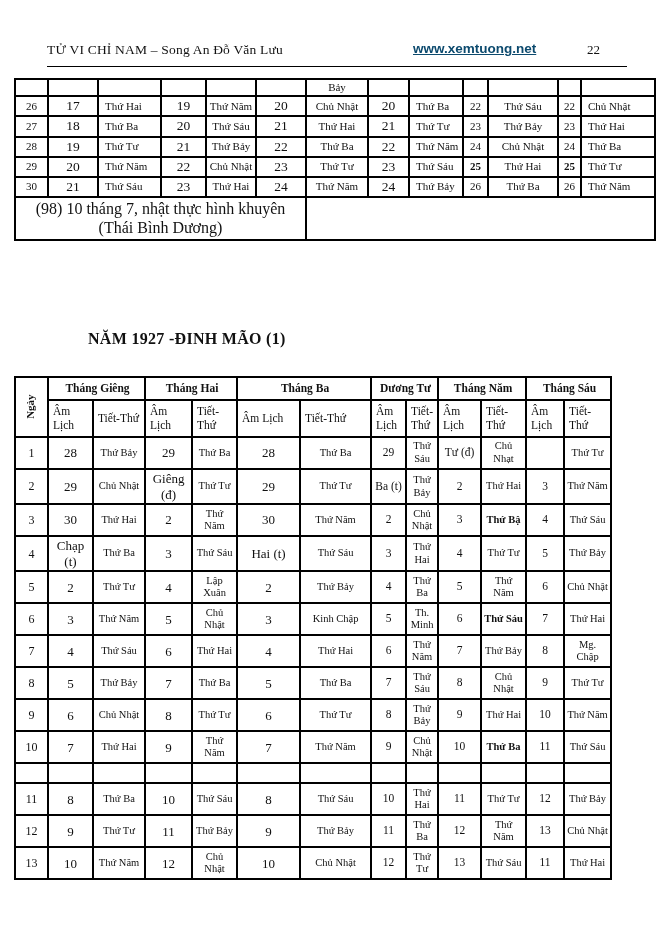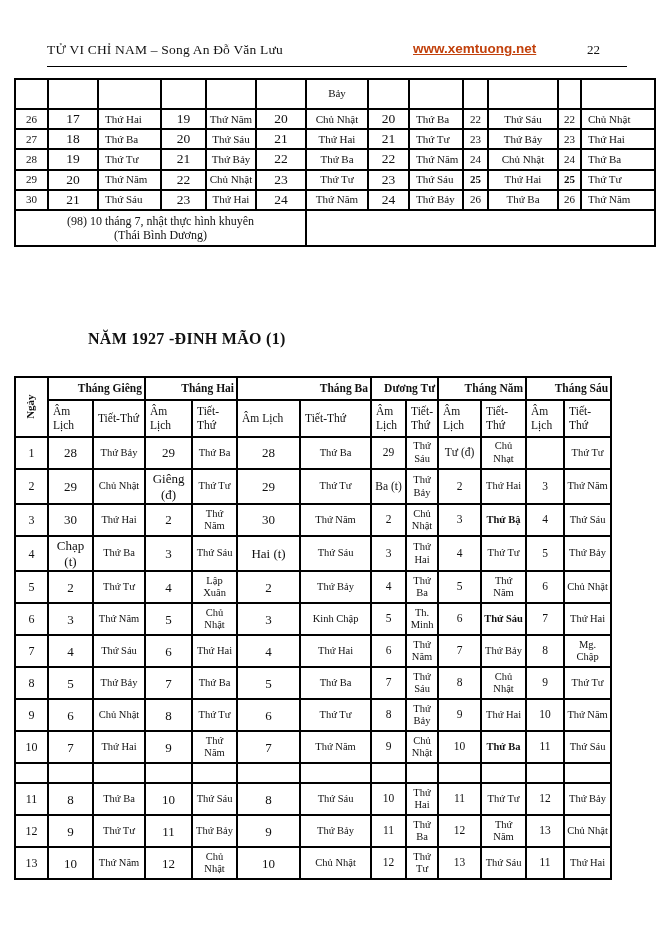--- a/index.html
+++ b/index.html
@@ -5,48 +5,48 @@
   html,body{margin:0;padding:0;}
   body{
     width:669px;height:947px;position:relative;background:#ffffff;
     font-family:"Liberation Serif", serif;color:#111;overflow:hidden;
   }
   
   .doc-title{position:absolute;left:47px;top:42px;font-size:13.5px;letter-spacing:.2px;}
   .site-link{
     position:absolute;left:413px;top:41px;
     font-family:"Liberation Sans", sans-serif;font-weight:bold;font-size:13.5px;
-    color:#c2410c;text-decoration:underline;
+    color:#0c4a6e;text-decoration:underline;
   }
   .page-number{position:absolute;left:587px;top:42px;font-size:13px;}
   .header-rule{position:absolute;left:47px;top:66px;width:580px;border-top:1.6px solid #000;}
 
   
   table{border-collapse:collapse;table-layout:fixed;}
   td,th{border:2px solid #000;padding:1px 2px;vertical-align:middle;text-align:center;
         font-weight:normal;font-size:11px;line-height:1.2;overflow:hidden;}
   .b{font-weight:bold;}
 
   
   .top-table{position:absolute;left:14px;top:78px;width:640px;}
   .top-table tr{height:18px;}
-  .top-table tr.partial{height:30px;}
+  .top-table tr.partial{height:17px;}
   .top-table td:nth-child(2),.top-table td:nth-child(4),
   .top-table td:nth-child(6),.top-table td:nth-child(8){font-size:13.5px;}
   .top-table td:nth-child(10),.top-table td:nth-child(12){font-size:11px;}
   .top-table td:nth-child(3),.top-table td:nth-child(9),
   .top-table td:nth-child(13){text-align:left;padding-left:6px;}
-  .top-table tfoot td{height:32px;font-size:12px;}
+  .top-table tfoot td{height:32px;font-size:16px;}
 
   
   .year-heading{position:absolute;left:88px;top:330px;font-size:16px;font-weight:bold;letter-spacing:.3px;}
 
   
   .main-table{position:absolute;left:14px;top:376px;width:596px;}
-  .main-table thead tr.months th{height:19px;text-align:right;padding-left:4px;font-weight:bold;font-size:11.5px;}
+  .main-table thead tr.months th{height:19px;text-align:center;padding-left:4px;font-weight:bold;font-size:11.5px;}
   .main-table thead tr.subs th{height:33px;text-align:left;padding-left:4px;font-size:11.5px;}
   .main-table tbody tr{height:32px;}
   .main-table tbody tr.spacer{height:20px;}
   .main-table td:nth-child(1){font-size:12px;}
   .main-table td:nth-child(2),.main-table td:nth-child(4),
   .main-table td:nth-child(6){font-size:13px;}
   .main-table td:nth-child(8),.main-table td:nth-child(10),
   .main-table td:nth-child(12){font-size:11.5px;}
   .main-table td:nth-child(3),.main-table td:nth-child(5),.main-table td:nth-child(7),
   .main-table td:nth-child(9),.main-table td:nth-child(11),

